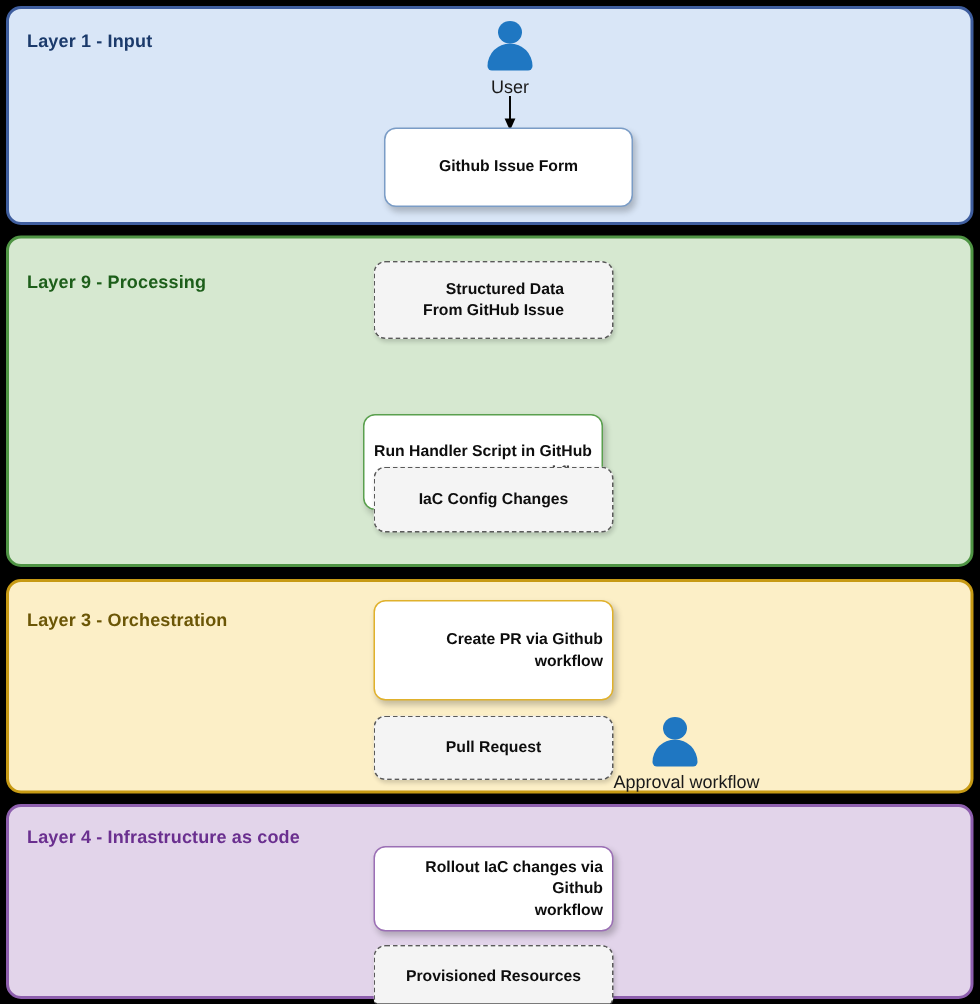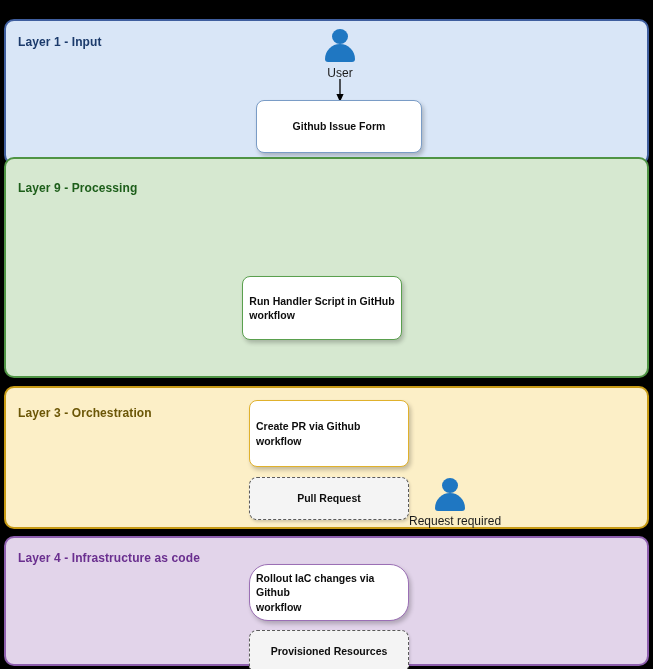--- a/index.html
+++ b/index.html
@@ -29,53 +29,53 @@
     border-style: solid;
   }
   .layer-title {
     position: absolute;
     font-size: 12px;
     font-weight: bold;
     letter-spacing: 0.1px;
     white-space: nowrap;
   }
   
-  #layer-1 { left: 4px;  top: 4px;   width: 645px; height: 146px; margin-top: 15px; }
+  #layer-1 { left: 4px;  top: 4px;   width: 645px; height: 146px; }
   #layer-2 { left: 4px;  top: 157px; width: 645px; height: 221px; }
   #layer-3 { left: 4px;  top: 386px; width: 645px; height: 143px; }
   #layer-4 { left: 4px;  top: 536px; width: 645px; height: 130px; }
 
   
   .node {
     position: absolute;
     box-sizing: border-box;
     display: flex;
     align-items: center;
     justify-content: center;
-    text-align: left;
+    text-align: right;
     font-size: 10.5px;
     font-weight: bold;
     color: #0d0d0d;
     line-height: 1.35;
     border-radius: 8px;
     padding: 2px 6px;
   }
   .node.solid {
     background: #ffffff;
     border: 1.6px solid #7a9cc6;
     box-shadow: 2px 3px 4px rgba(0,0,0,0.22);
   }
   .node.dashed {
     background: #f4f4f4;
     border: 1.6px dashed #5a5a5a;
     box-shadow: 1px 2px 3px rgba(0,0,0,0.16);
   }
   .node.solid.green  { border-color: #5aa04e; }
   .node.solid.yellow { border-color: #e0b12c; }
-  .node.solid.purple { border-color: #9b6fb5; border-radius: 19px; }
+  .node.solid.purple { border-color: #9b6fb5; }
 
   
   .actor {
     position: absolute;
     width: 34px;
     height: 34px;
   }
   .actor .head {
     position: absolute;
     left: 9px; top: 0;
@@ -117,37 +117,39 @@
       <line x1="8" y1="0" x2="8" y2="17" stroke="#000" stroke-width="1.3"></line>
       <polygon points="8,23 4.4,15 11.6,15" fill="#000"></polygon>
     </svg>
 
     <div class="node solid" style="left:250px; top:79px; width:166px; height:53px;">Github Issue Form</div>
   </div>
 
   <div class="layer" id="layer-2" style="background: rgb(214, 232, 208); border-color: rgb(79, 148, 68);">
     <div class="layer-title" style="left: 12px; top: 22px; color: rgb(29, 94, 26);">Layer 9 - Processing</div>
 
+    <div class="node dashed" style="left: 243px; top: 15px; width: 160px; height: 52px; background: rgb(244, 244, 244); border-color: rgb(90, 90, 90);">Structured Data<br>From GitHub Issue</div>
 
     <div class="node solid green" style="left:236px; top:77px; width:160px; height:64px;margin-top:40px;">Run Handler Script in GitHub<br>workflow</div>
 
+    <div class="node dashed" style="left: 243px; top: 152px; width: 160px; height: 44px; background: rgb(244, 244, 244); border-color: rgb(90, 90, 90);">IaC Config Changes</div>
   </div>
 
   <div class="layer" id="layer-3" style="background: rgb(252, 239, 199); border-color: rgb(199, 154, 20);">
     <div class="layer-title" style="left: 12px; top: 18px; color: rgb(107, 86, 6);">Layer 3 - Orchestration</div>
 
     <div class="node solid yellow" style="left:243px; top:12px; width:160px; height:67px;">Create PR via Github workflow</div>
 
     <div class="node dashed" style="left: 243px; top: 89px; width: 160px; height: 43px; background: rgb(244, 244, 244); border-color: rgb(90, 90, 90);">Pull Request</div>
 
     <div class="actor" style="left:427px; top:90px;">
       <div class="head" style="background: rgb(31, 119, 194);"></div>
       <div class="body" style="background: rgb(31, 119, 194);"></div>
     </div>
-    <div class="actor-label" style="left:403px; top:126px; width:84px;">Request required</div>
+    <div class="actor-label" style="left:403px; top:126px; width:84px;">Approval workflow</div>
   </div>
 
   <div class="layer" id="layer-4" style="background: rgb(226, 212, 234); border-color: rgb(142, 95, 174);">
     <div class="layer-title" style="left: 12px; top: 13px; color: rgb(106, 47, 143);">Layer 4 - Infrastructure as code</div>
 
     <div class="node solid purple" style="left:243px; top:26px; width:160px; height:57px;">Rollout IaC changes via Github<br>workflow</div>
 
     <div class="node dashed" style="left: 243px; top: 92px; width: 160px; height: 43px; background: rgb(244, 244, 244); border-color: rgb(90, 90, 90);">Provisioned Resources</div>
   </div>
 

